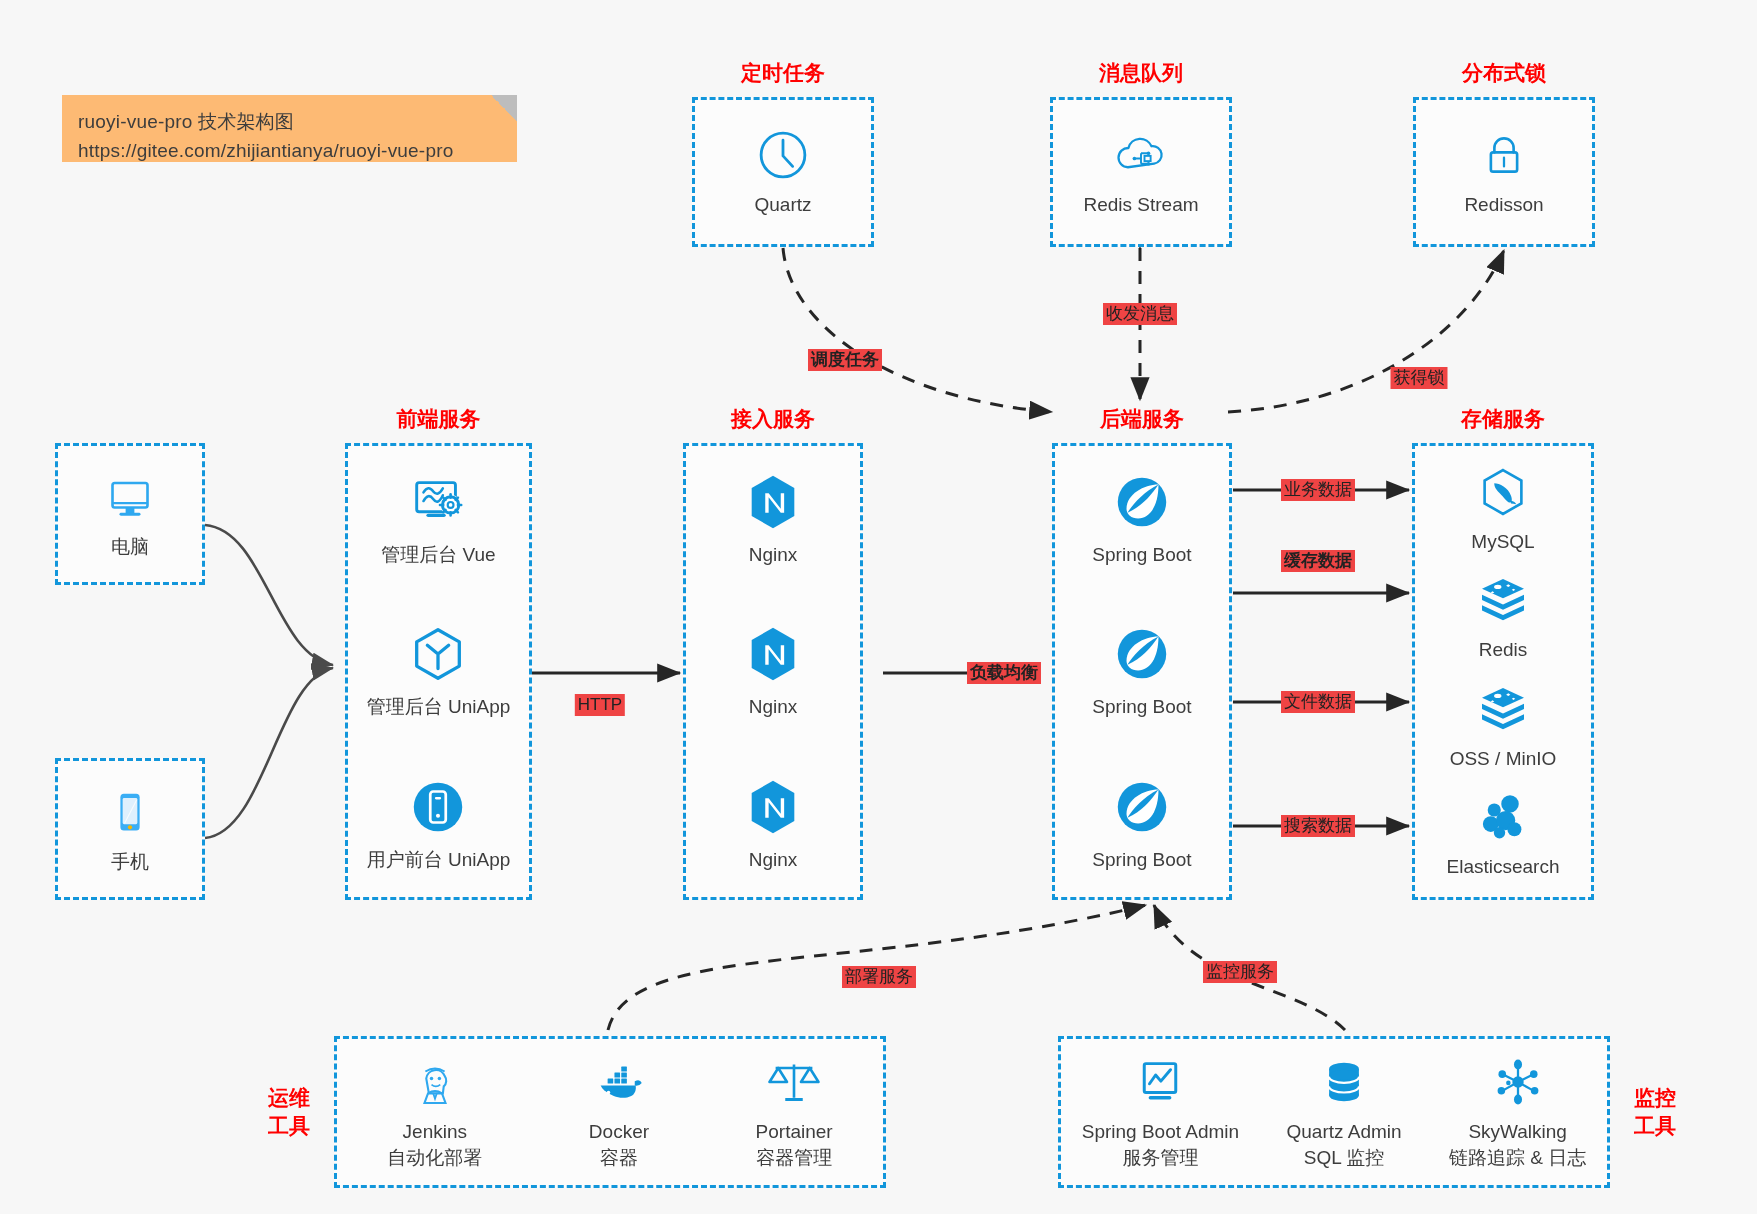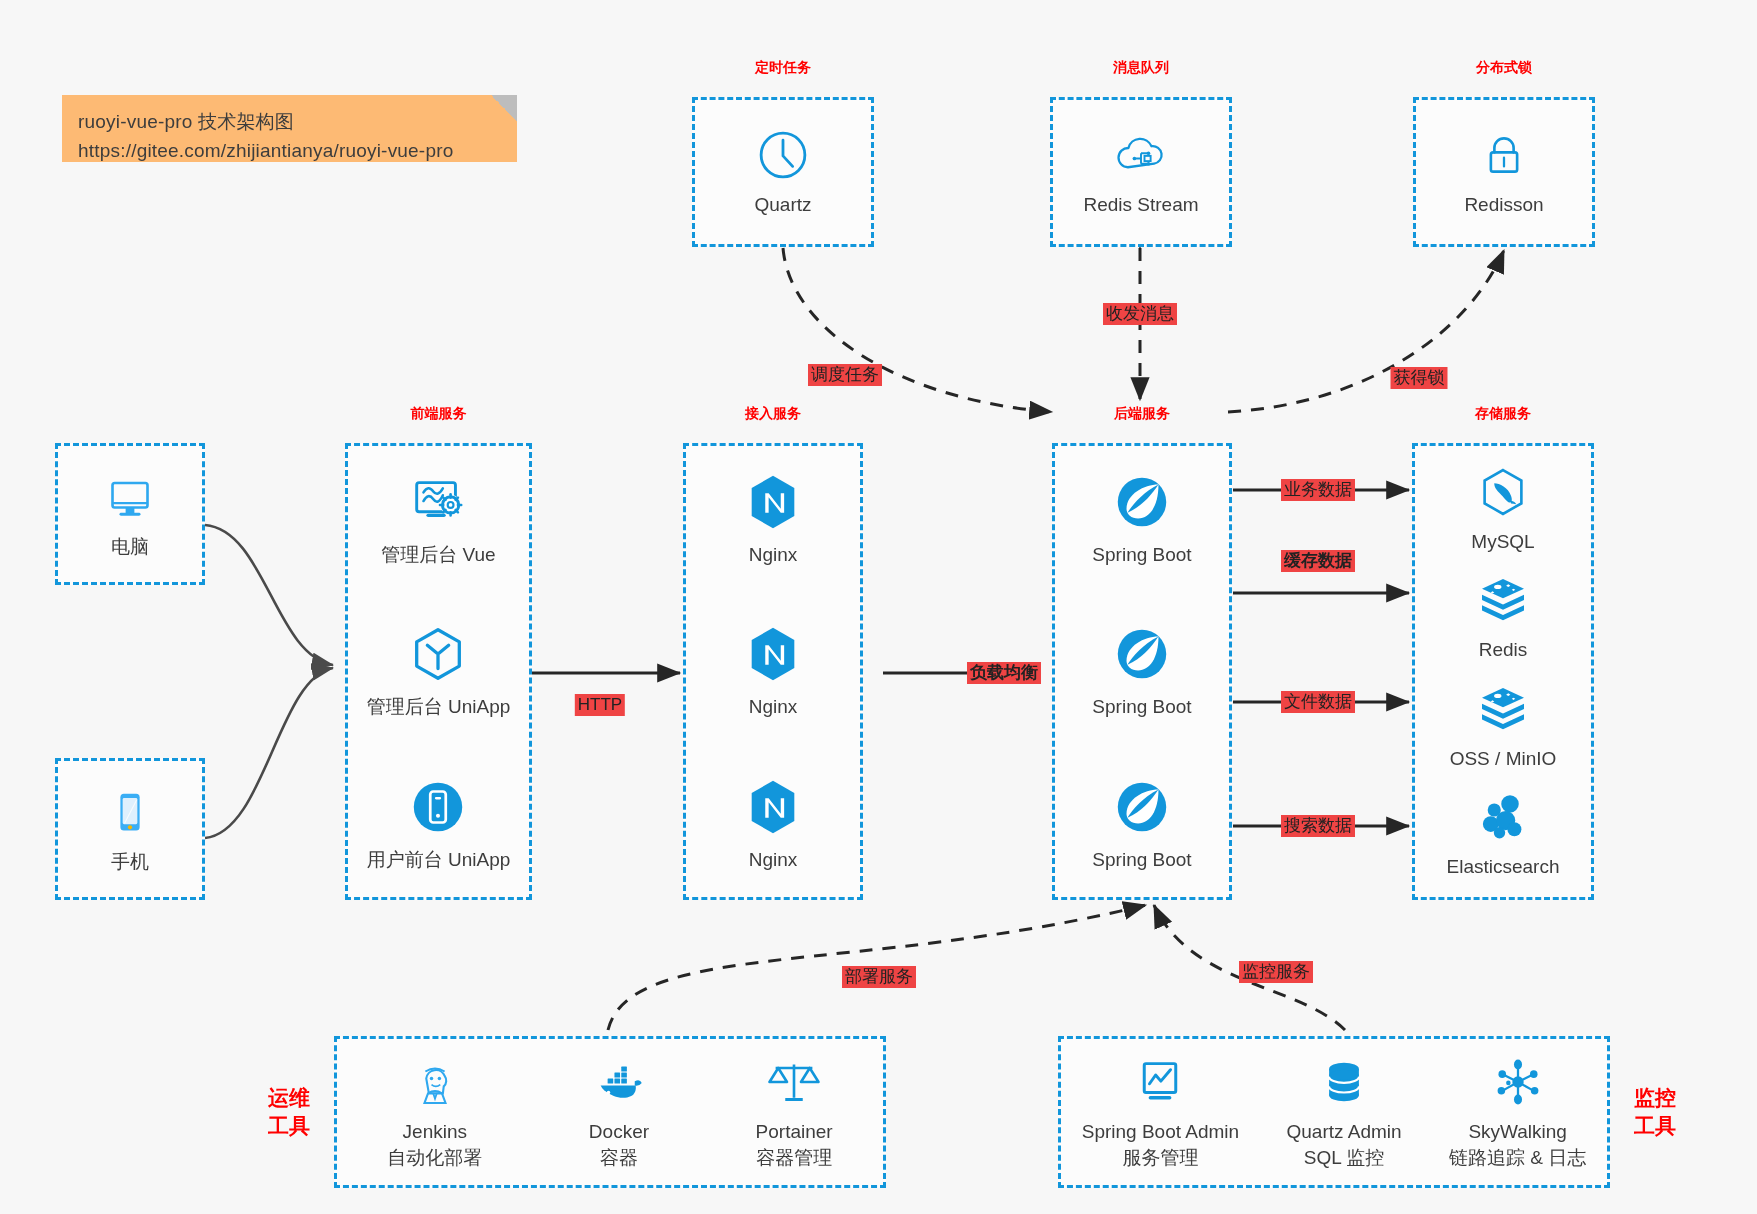--- a/index.html
+++ b/index.html
@@ -32,21 +32,21 @@
   
   .group{position:absolute;box-sizing:border-box;}
   .group-box{
     position:absolute;inset:0;
     border:3px dashed #1296db;
     background:#fcfcfc;
     box-sizing:border-box;
   }
   .group-title{
     position:absolute;left:0;width:100%;text-align:center;
-    color:#ff0000;font-weight:bold;font-size:14px;
+    color:#ff0000;font-weight:bold;font-size:21px;
     top:-38px;white-space:nowrap;
   }
   .group-title.side{
     top:50%;width:auto;transform:translateY(-50%);
     line-height:28px;font-size:21px;
   }
   .group-title.side.left{left:-66px;}
   .group-title.side.right{right:-66px;left:auto;}
 
   
@@ -106,31 +106,31 @@
     <line x1="1233" y1="490" x2="1409" y2="490" stroke="#262626" stroke-width="3" marker-end="url(#ah)"></line>
     <line x1="1233" y1="593" x2="1409" y2="593" stroke="#262626" stroke-width="3" marker-end="url(#ah)"></line>
     <line x1="1233" y1="702" x2="1409" y2="702" stroke="#262626" stroke-width="3" marker-end="url(#ah)"></line>
     <line x1="1233" y1="826" x2="1409" y2="826" stroke="#262626" stroke-width="3" marker-end="url(#ah)"></line>
 
     <path d="M608,1030 C 630,940 860,975 1146,905" fill="none" stroke="#262626" stroke-width="3" stroke-dasharray="13 10" marker-end="url(#ah)"></path>
 
     <path d="M1345,1030 C 1300,985 1190,985 1154,905" fill="none" stroke="#262626" stroke-width="3" stroke-dasharray="13 10" marker-end="url(#ah)"></path>
   </svg>
 
-  <div class="elabel" style="left:845px;top:375px;">调度任务</div>
+  <div class="elabel" style="left:845px;top:360px;font-weight:bold;">调度任务</div>
   <div class="elabel" style="left:1140px;top:314px;">收发消息</div>
   <div class="elabel" style="left:1419px;top:378px;">获得锁</div>
   <div class="elabel" style="left:600px;top:673px;margin-top:32px;">HTTP</div>
   <div class="elabel" style="left:1004px;top:673px;font-weight:bold;">负载均衡</div>
   <div class="elabel" style="left:1318px;top:490px;">业务数据</div>
   <div class="elabel" style="left:1318px;top:561px;font-weight:bold;">缓存数据</div>
   <div class="elabel" style="left:1318px;top:702px;">文件数据</div>
   <div class="elabel" style="left:1318px;top:826px;">搜索数据</div>
   <div class="elabel" style="left:879px;top:977px;">部署服务</div>
-  <div class="elabel" style="left:1240px;top:972px;margin-left:36px;">监控服务</div>
+  <div class="elabel" style="left:1240px;top:972px;">监控服务</div>
 
   <div class="group" style="left:692px;top:97px;width:182px;height:150px;">
     <div class="group-box"></div>
     <div class="group-title">定时任务</div>
     <div class="nodes">
       <div class="node">
         <span class="ico">
           <svg viewBox="0 0 64 64" width="56" height="56">
             <circle cx="32" cy="32" r="25" fill="none" stroke="#1296db" stroke-width="3.2"></circle>
             <path d="M32 15 L32 33 L43 45" fill="none" stroke="#1296db" stroke-width="3.2" stroke-linecap="round" stroke-linejoin="round"></path>

